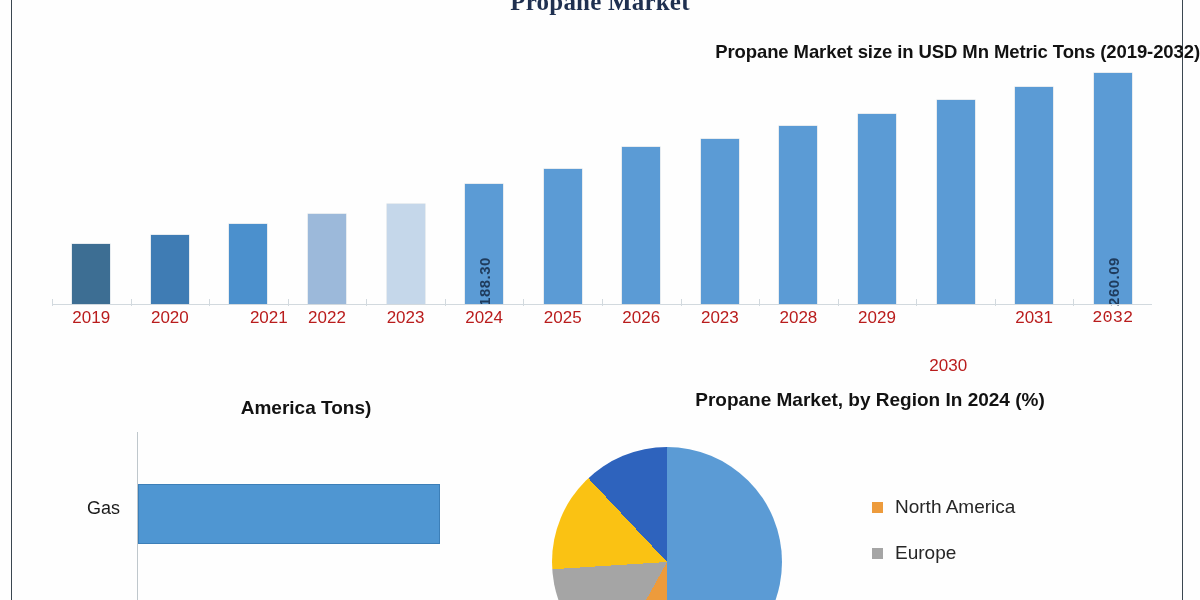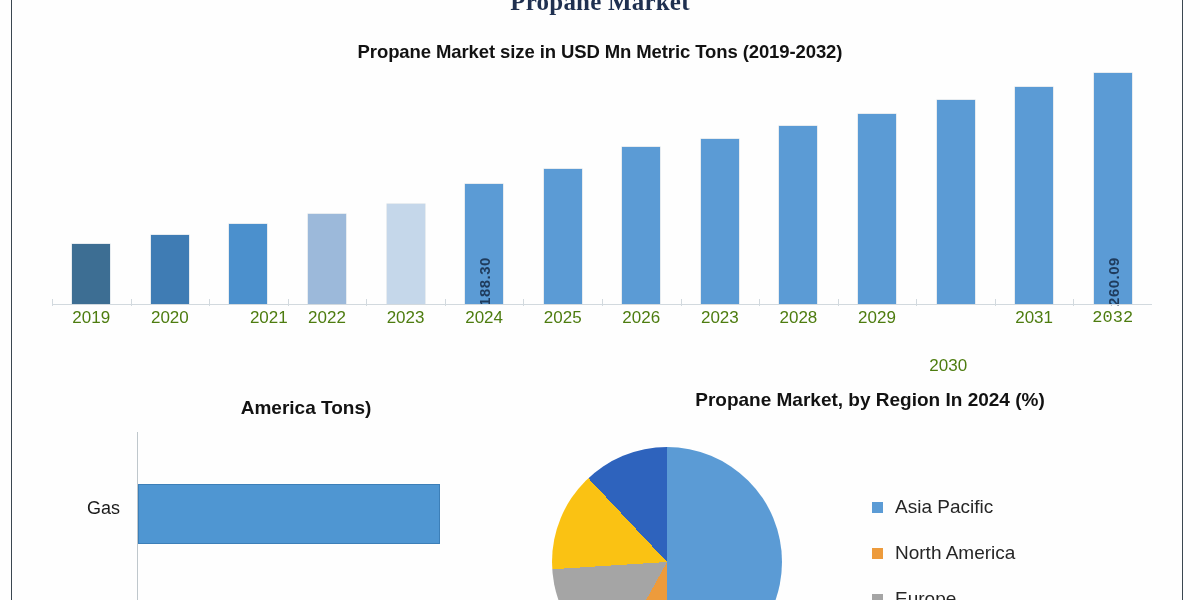--- a/index.html
+++ b/index.html
@@ -18,21 +18,21 @@
   
   .main-title{
     position:absolute;left:0;right:0;top:-12px;
     text-align:center;
     font-family:"Liberation Serif", serif;
     font-weight:bold;font-size:25px;color:#1f3050;
     letter-spacing:.2px;
   }
   .subtitle{
     position:absolute;left:0;right:0;top:41px;
-    text-align:center;
+    text-align:right;
     font-weight:bold;font-size:18.5px;color:#121212;
     letter-spacing:-.1px;
   }
 
   
   #topchart{position:absolute;left:52px;top:60px;width:1100px;height:245px;}
   .axis-line{position:absolute;left:0;right:0;bottom:0;height:1px;background:#d2d9de;}
   .plot{position:absolute;left:0;right:0;top:0;bottom:1px;}
   .bar-slot{
     position:absolute;bottom:0;height:100%;
@@ -48,21 +48,21 @@
     transform:translateX(-50%) rotate(-90deg);
     transform-origin:center;
     white-space:nowrap;
     font-size:15px;font-weight:bold;color:#1f3b5c;
     letter-spacing:.5px;
   }
   .tick{position:absolute;bottom:-1px;width:1px;height:7px;background:#d2d9de;}
   .xlabels{position:absolute;left:52px;top:308px;width:1100px;height:28px;}
   .xlab{
     position:absolute;top:0;text-align:center;
-    font-size:17px;color:#4d7c0f;
+    font-size:17px;color:#b91c1c;
   }
 
   
   .sec-title{
     position:absolute;text-align:center;
     font-weight:bold;font-size:19px;color:#121212;line-height:1.33;
   }
   #form-title{left:56px;top:370px;width:500px;}
   #region-title{left:620px;top:387px;width:500px;}
 
@@ -191,24 +191,20 @@
     <div class="hbar"></div>
   </div>
   <div class="form-cat">Gas</div>
 
   <div class="sec-title" id="region-title">Propane Market, by Region In 2024 (%)</div>
   <div id="piewrap">
     <div id="pie" style="background: conic-gradient(rgb(91, 155, 213) 0deg, rgb(91, 155, 213) 180deg, rgb(237, 155, 60) 180deg, rgb(237, 155, 60) 208.8deg, rgb(165, 165, 165) 208.8deg, rgb(165, 165, 165) 266.4deg, rgb(250, 194, 19) 266.4deg, rgb(250, 194, 19) 316.8deg, rgb(46, 99, 189) 316.8deg, rgb(46, 99, 189) 360deg);"></div>
   </div>
   <div class="legend" id="legend">
       <div class="legend-row">
-        <span class="legend-sw" style="background: rgb(91, 155, 213);"></span>
-        <span class="legend-lb">Asia Pacific</span>
-      </div>
-      <div class="legend-row">
         <span class="legend-sw" style="background: rgb(237, 155, 60);"></span>
         <span class="legend-lb">North America</span>
       </div>
       <div class="legend-row">
         <span class="legend-sw" style="background: rgb(165, 165, 165);"></span>
         <span class="legend-lb">Europe</span>
       </div>
     </div>
 
 </div>

